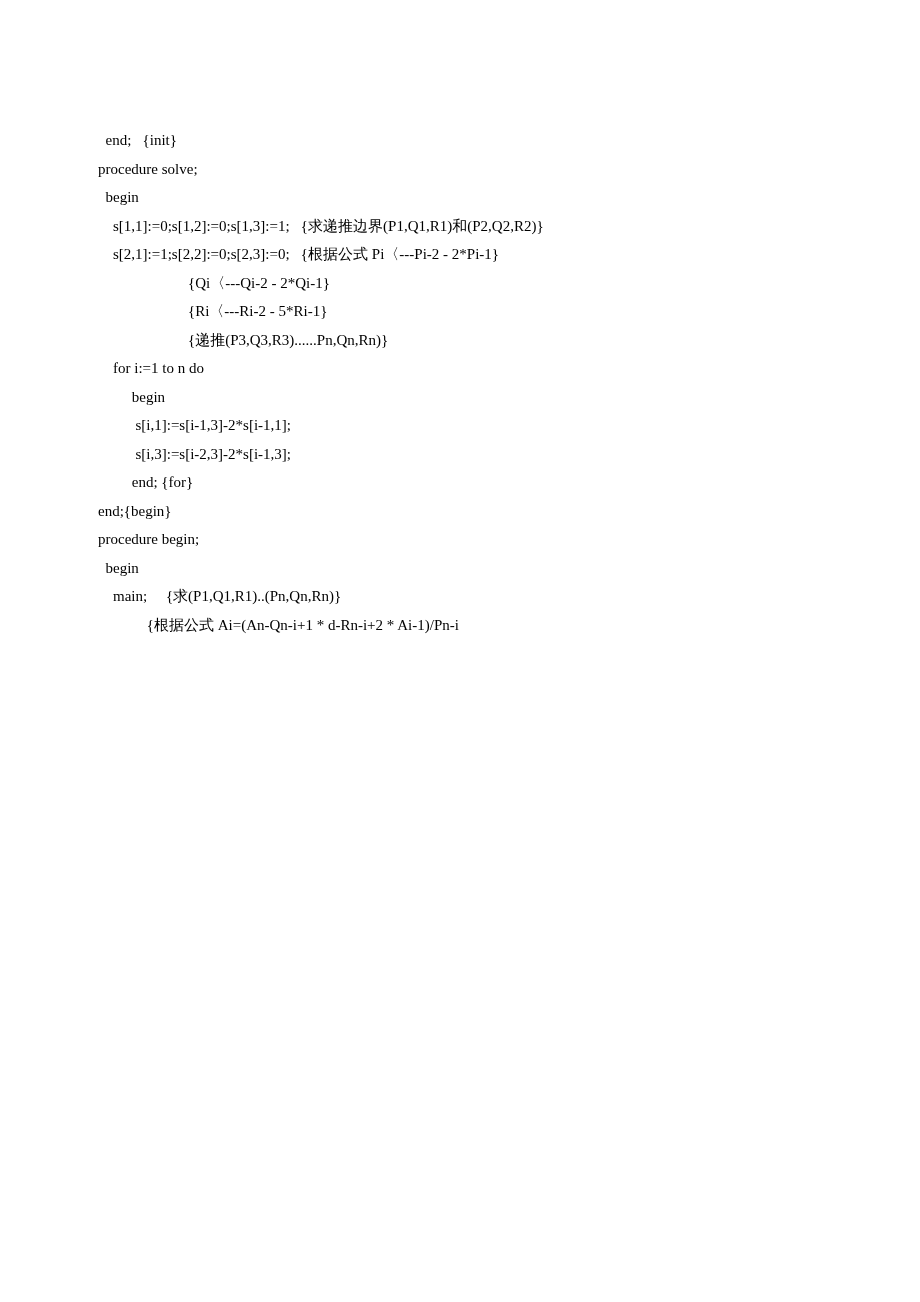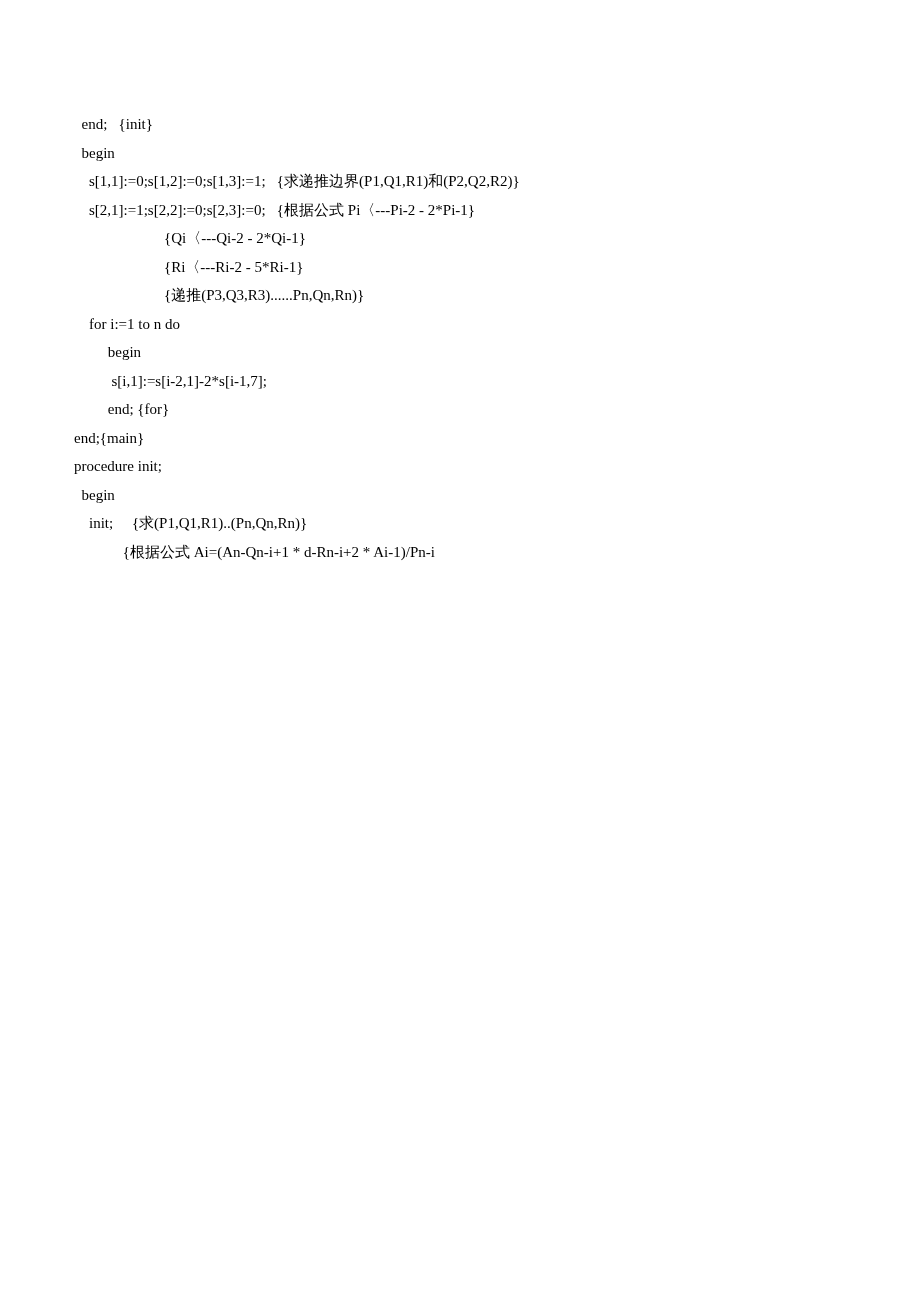--- a/index.html
+++ b/index.html
@@ -6,41 +6,44 @@
     margin: 0;
     padding: 0;
     background: #ffffff;
     width: 920px;
     font-family: "Times New Roman", "SimSun", serif;
     font-size: 15px;
     color: #000;
     line-height: 1.9;
   }
   .page {
-    padding: 110px 100px 0 74px;
+    padding: 110px 100px 0 98px;
+    margin-top: 16px;
   }
   .line {
     white-space: pre;
   }
 </style>
 </head>
 <body>
 
 <div class="page">
   <div class="line">  end;   {init}</div>
+  <div class="line">procedure solve;</div>
   <div class="line">  begin</div>
   <div class="line">    s[1,1]:=0;s[1,2]:=0;s[1,3]:=1;   {求递推边界(P1,Q1,R1)和(P2,Q2,R2)}</div>
   <div class="line">    s[2,1]:=1;s[2,2]:=0;s[2,3]:=0;   {根据公式 Pi〈---Pi-2 - 2*Pi-1}</div>
   <div class="line">                        {Qi〈---Qi-2 - 2*Qi-1}</div>
   <div class="line">                        {Ri〈---Ri-2 - 5*Ri-1}</div>
   <div class="line">                        {递推(P3,Q3,R3)......Pn,Qn,Rn)}</div>
   <div class="line">    for i:=1 to n do</div>
   <div class="line">         begin</div>
-  <div class="line">          s[i,1]:=s[i-2,1]-2*s[i-1,7];</div>
+  <div class="line">          s[i,1]:=s[i-1,3]-2*s[i-1,1];</div>
+  <div class="line">          s[i,3]:=s[i-2,3]-2*s[i-1,3];</div>
   <div class="line">         end; {for}</div>
   <div class="line"></div>
   <div class="line"></div>
-  <div class="line">end;{main}</div>
-  <div class="line">procedure init;</div>
+  <div class="line">end;{begin}</div>
+  <div class="line">procedure begin;</div>
   <div class="line">  begin</div>
-  <div class="line">    init;     {求(P1,Q1,R1)..(Pn,Qn,Rn)}</div>
+  <div class="line">    main;     {求(P1,Q1,R1)..(Pn,Qn,Rn)}</div>
   <div class="line">             {根据公式 Ai=(An-Qn-i+1 * d-Rn-i+2 * Ai-1)/Pn-i</div>
 </div>
 
 </body></html>

